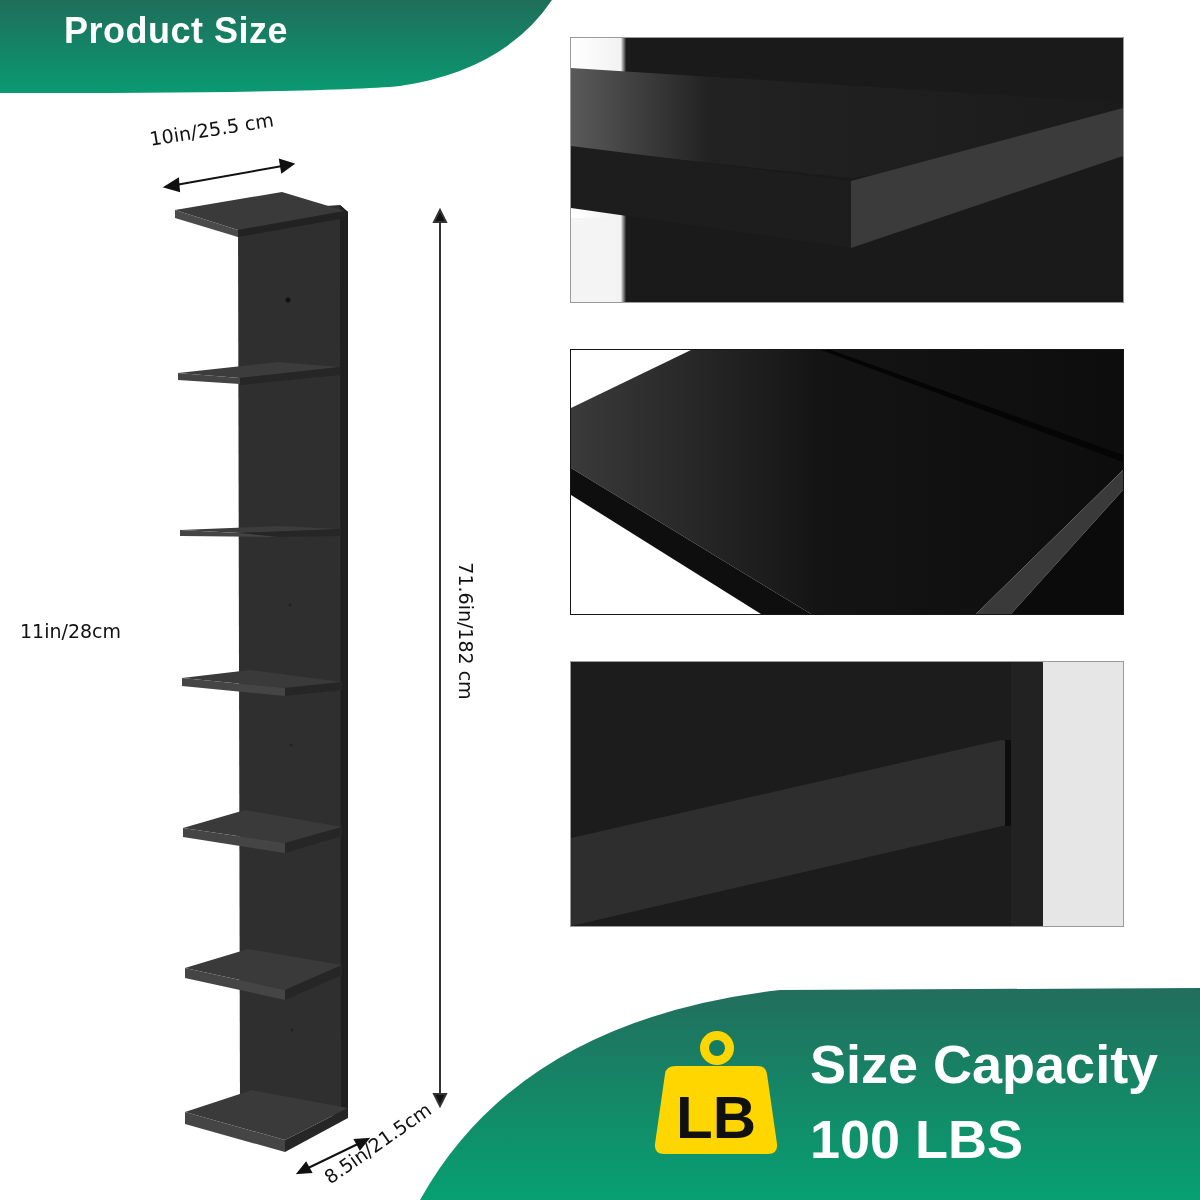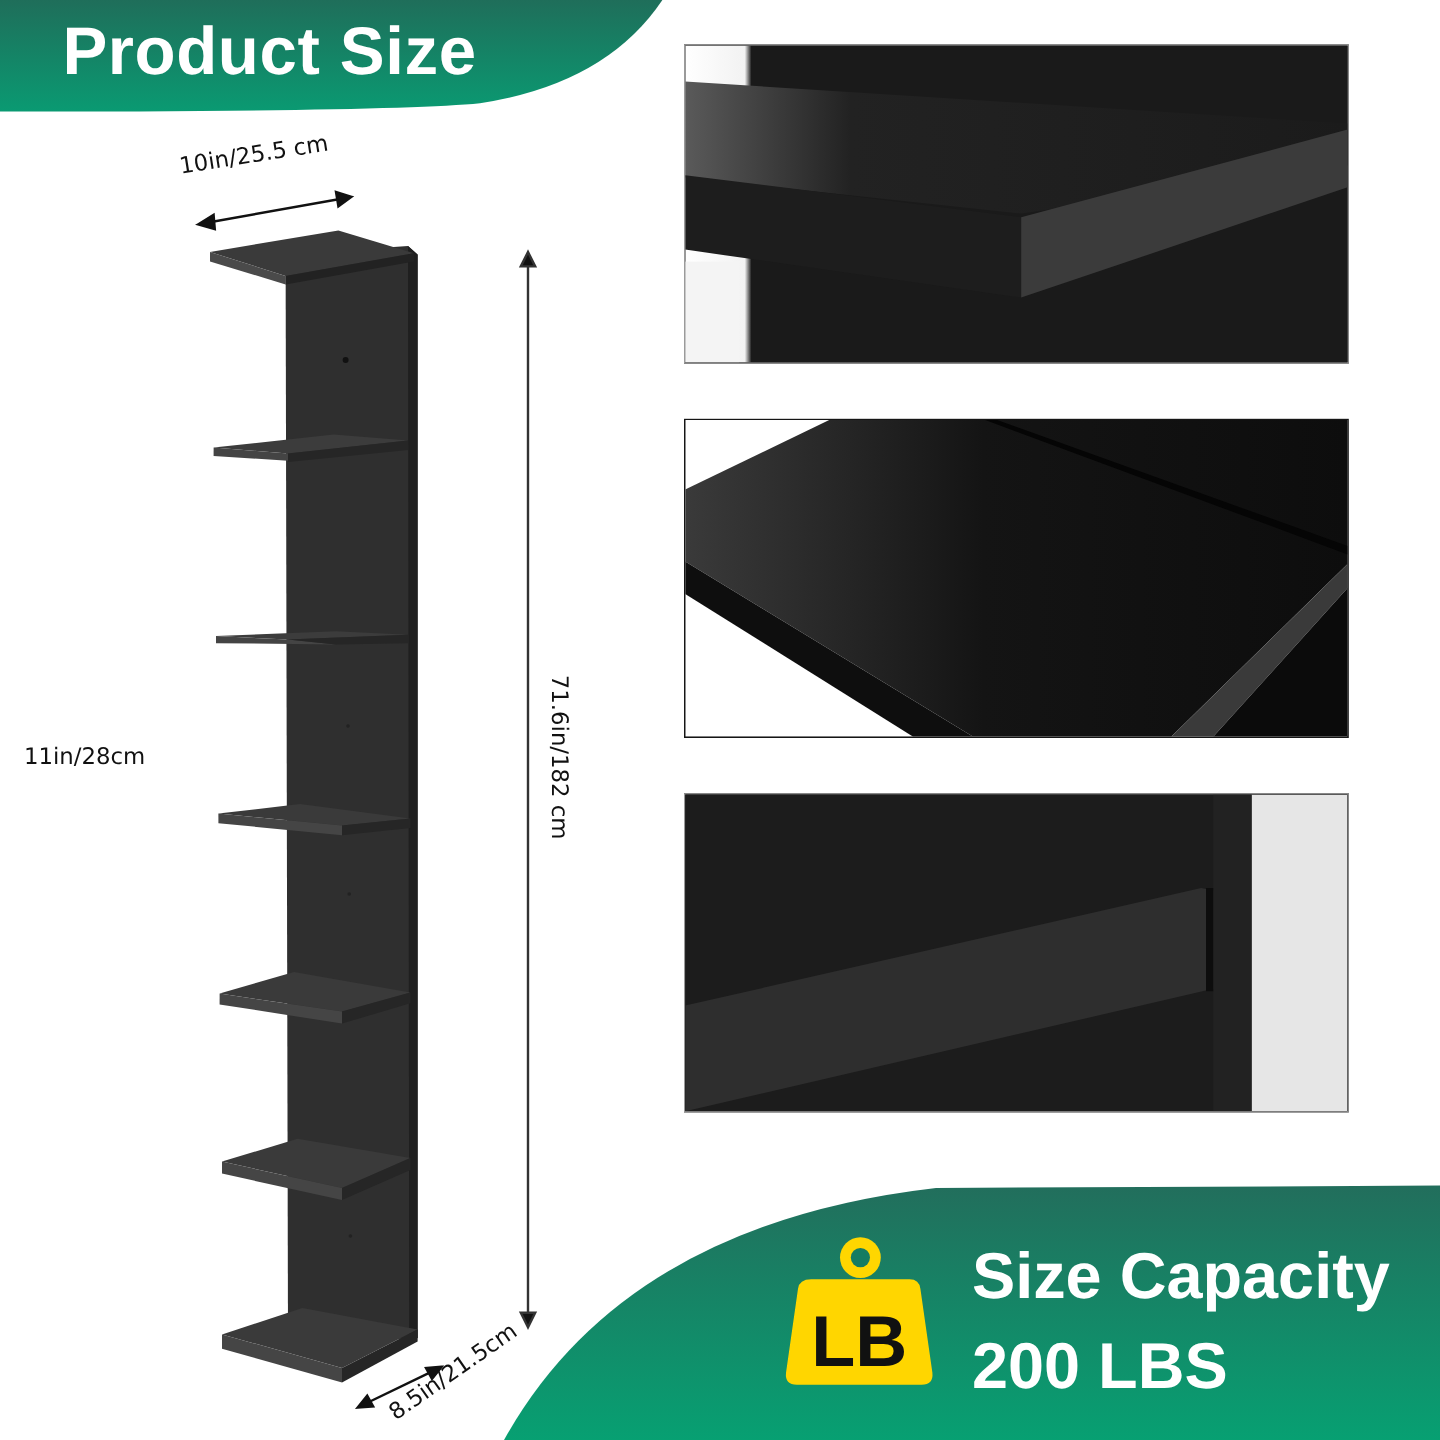--- a/index.html
+++ b/index.html
@@ -1,20 +1,20 @@
 <!DOCTYPE html>
 <html><head>
 <meta charset="utf-8">
 <style>
   html, body { margin:0; padding:0; }
   body { width:1200px; height:1200px; position:relative; overflow:hidden; background:#ffffff; font-family:"DejaVu Sans", sans-serif; }
   .abs { position:absolute; }
   
   .banner-top { left:0; top:0; width:1200px; height:100px; }
-  .banner-title { left:52px; top:10px; font-family:"Liberation Sans", sans-serif; font-weight:bold; font-size:56px; color:#ffffff; letter-spacing:0.5px; }
+  .banner-title { left:64px; top:10px; font-family:"Liberation Sans", sans-serif; font-weight:bold; font-size:36px; color:#ffffff; letter-spacing:0.5px; }
   
   .dim { color:#111; font-family:"DejaVu Sans", sans-serif; font-size:19px; white-space:nowrap; }
   .dim-width { left:148px; top:128px; transform:rotate(-9deg); transform-origin:left top; }
   .dim-gap { left:20px; top:620px; }
   .dim-height { left:448px; top:620px; transform:rotate(90deg); transform-origin:center; width:160px; margin-left:-62px; text-align:center; }
   .dim-depth { left:320px; top:1170px; transform:rotate(-35deg); transform-origin:left top; }
   
   .photo { left:570px; width:552px; border:1px solid #9a9a9a; overflow:hidden; background:#151515; }
   .photo1 { top:37px; height:264px; }
   .photo2 { top:349px; height:264px; border-color:transparent; }
@@ -168,13 +168,13 @@
 </svg>
 
 <svg class="abs weight-icon" viewBox="0 0 124 128" width="124" height="128">
   <circle cx="63" cy="20" r="17" fill="#ffd600"></circle>
   <circle cx="63" cy="20" r="8" fill="#147c62"></circle>
   <path d="M22,38 L104,38 Q112,38 113,46 L123,116 Q124,126 114,126 L10,126 Q0,126 1,116 L11,46 Q12,38 22,38 Z" fill="#ffd600"></path>
   <text x="62" y="110" text-anchor="middle" font-family="Liberation Sans, sans-serif" font-weight="bold" font-size="60" fill="#111">LB</text>
 </svg>
 
 <div class="abs load-title">Size Capacity</div>
-<div class="abs load-value">200 LBS</div>
+<div class="abs load-value">100 LBS</div>
 
 </body></html>

